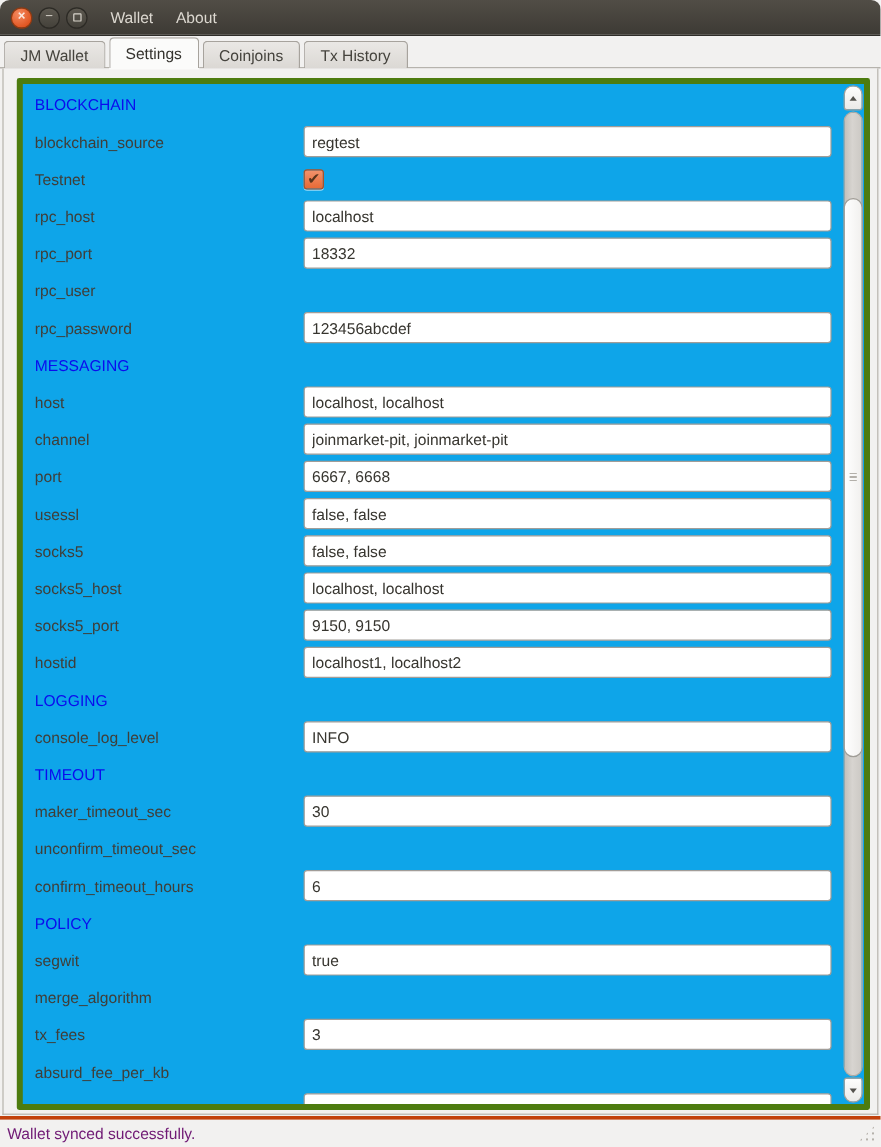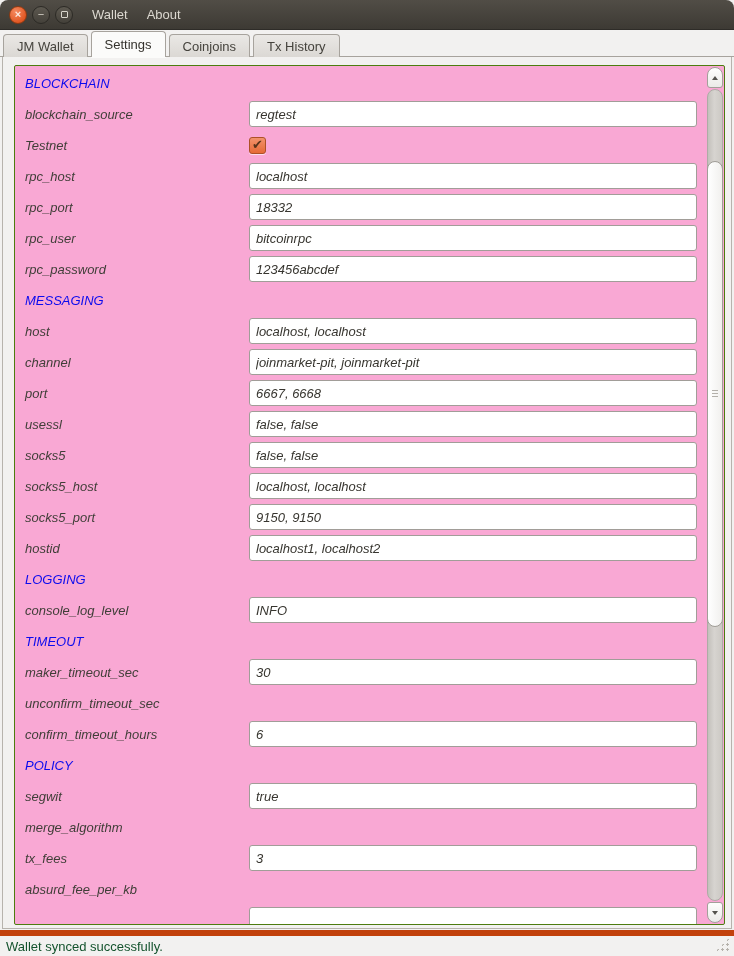--- a/index.html
+++ b/index.html
@@ -46,21 +46,21 @@
   }
 
   
   .pane {
     position:absolute; top:57px; left:2px; width:730px; height:872px;
     background:#f2f1f0;
     border:1px solid #b7b3ad; border-top:none;
   }
   .scrollarea {
     position:absolute; left:11px; top:8px; right:6px; bottom:3px;
-    border:1px solid #4d7c0f; background:#f9a8d4; border-radius:2px;font-style:italic;
+    border:5px solid #4d7c0f; background:#0ea5e9; border-radius:2px;
   }
   .content {
     position:absolute; left:0; top:0; right:19px; bottom:0;
     overflow:hidden; padding:5px 0 0 10px;
   }
   .row { height:24px; margin-bottom:7px; display:flex; align-items:center; }
   .row.heading { color:#0b0bee; }
   .row-label { width:224px; flex:none; color:#403e38; }
   input.field {
     flex:1; margin-right:8px; height:24px;
@@ -97,21 +97,21 @@
   }
   .thumb .grip {
     position:absolute; left:4px; right:4px; top:50%; height:8px; margin-top:-4px;
     background: repeating-linear-gradient(to bottom,#b3b0aa 0 1px, transparent 1px 3px);
   }
 
   
   .statusbar {
     position:absolute; left:0; right:0; top:930px; height:26px;
     background:#f2f1f0; display:flex; align-items:center; padding-left:6px;
-    color:#14532d; border-top:6px solid #c2410c;
+    color:#701a75; border-top:3px solid #c2410c;
   }
   .resize-grip {
     position:absolute; right:3px; bottom:3px; width:17px; height:17px;
     background-image: radial-gradient(circle, #b5b1ab 1px, transparent 1.3px);
     background-size:5px 5px; background-position:1px 1px;
     clip-path: polygon(100% 0, 100% 100%, 0 100%);
   }
 </style>
 </head>
 <body>
@@ -154,21 +154,20 @@
           <div class="row">
             <span class="row-label">rpc_host</span>
             <input class="field" type="text" value="localhost" style="">
           </div>
           <div class="row">
             <span class="row-label">rpc_port</span>
             <input class="field" type="text" value="18332" style="">
           </div>
           <div class="row">
             <span class="row-label">rpc_user</span>
-            <input class="field" type="text" value="bitcoinrpc" style="">
           </div>
           <div class="row">
             <span class="row-label">rpc_password</span>
             <input class="field" type="text" value="123456abcdef" style="">
           </div>
           <div class="row heading">MESSAGING</div>
           <div class="row">
             <span class="row-label">host</span>
             <input class="field" type="text" value="localhost, localhost" style="">
           </div>

